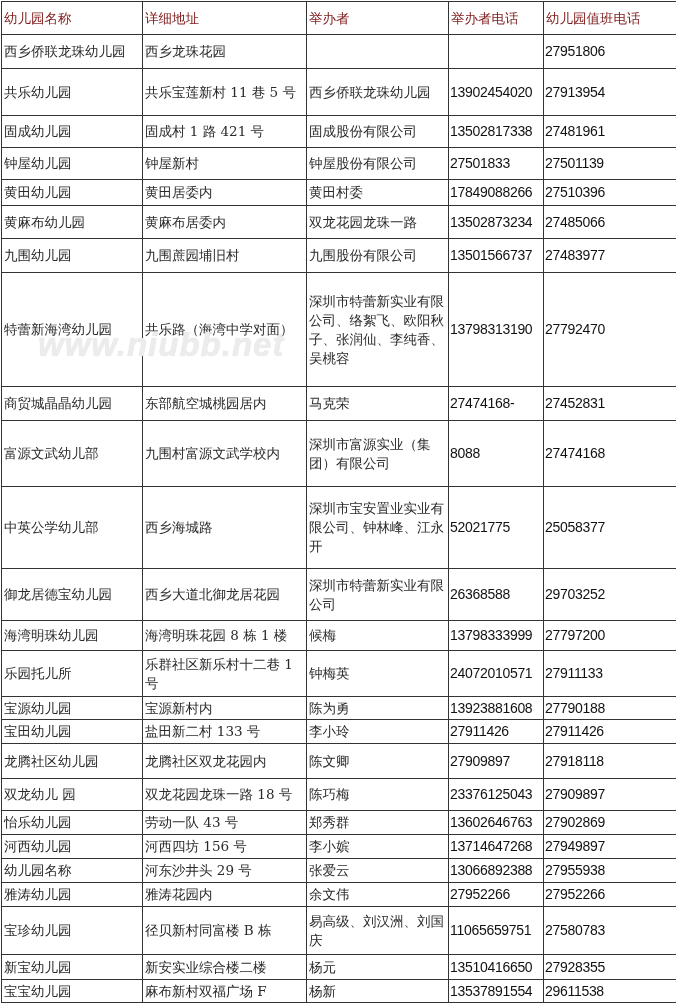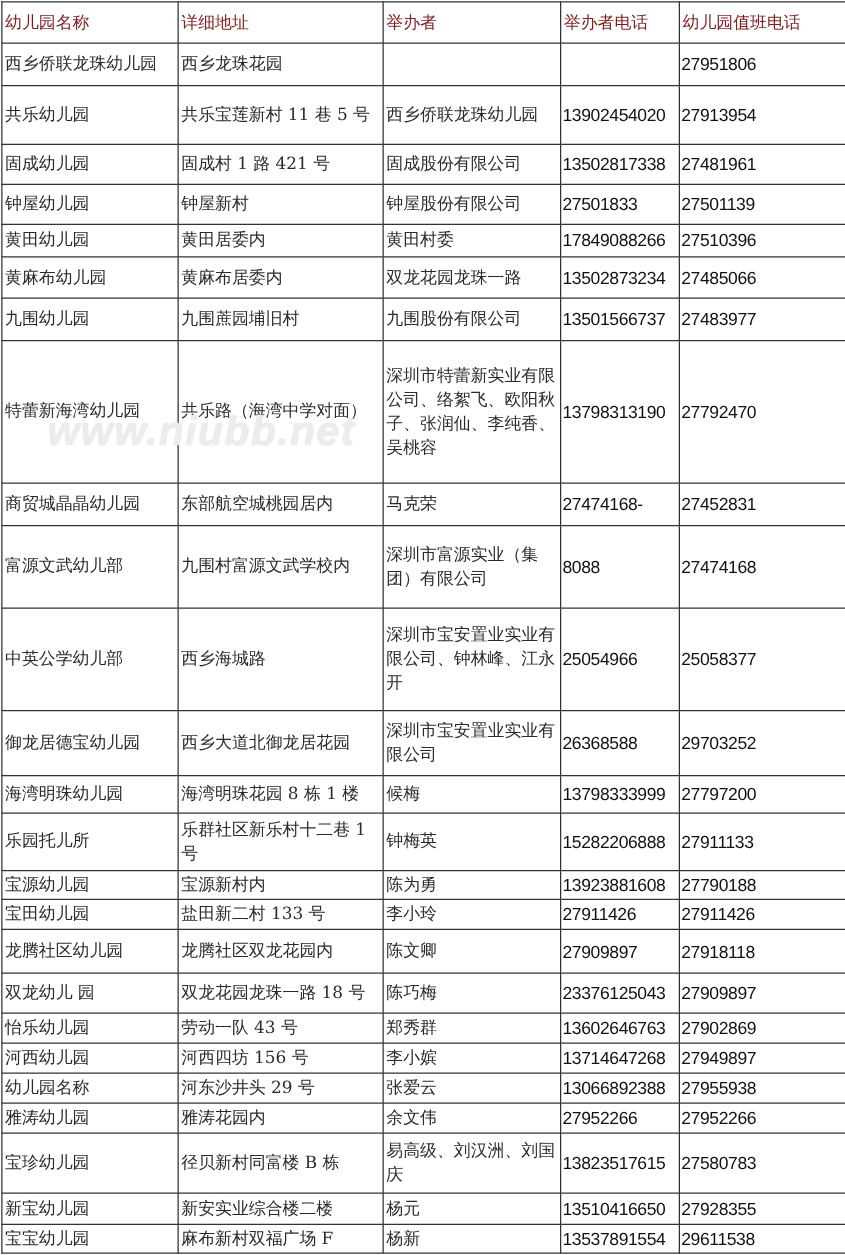--- a/index.html
+++ b/index.html
@@ -97,42 +97,42 @@
         <td>富源文武幼儿部</td>
         <td>九围村富源文武学校内</td>
         <td>深圳市富源实业（集团）有限公司</td>
         <td class="num">8088</td>
         <td class="num">27474168</td>
       </tr>
       <tr style="height: 82px;">
         <td>中英公学幼儿部</td>
         <td>西乡海城路</td>
         <td>深圳市宝安置业实业有限公司、钟林峰、江永开</td>
-        <td class="num">25054966</td>
+        <td class="num">52021775</td>
         <td class="num">25058377</td>
       </tr>
       <tr style="height: 52px;">
         <td>御龙居德宝幼儿园</td>
         <td>西乡大道北御龙居花园</td>
-        <td>深圳市宝安置业实业有限公司</td>
+        <td>深圳市特蕾新实业有限公司</td>
         <td class="num">26368588</td>
         <td class="num">29703252</td>
       </tr>
       <tr style="height: 30px;">
         <td>海湾明珠幼儿园</td>
         <td>海湾明珠花园 8 栋 1 楼</td>
         <td>候梅</td>
         <td class="num">13798333999</td>
         <td class="num">27797200</td>
       </tr>
       <tr style="height: 46px;">
         <td>乐园托儿所</td>
         <td>乐群社区新乐村十二巷 1 号</td>
         <td>钟梅英</td>
-        <td class="num">15282206888</td>
+        <td class="num">24072010571</td>
         <td class="num">27911133</td>
       </tr>
       <tr style="height: 23px;">
         <td>宝源幼儿园</td>
         <td>宝源新村内</td>
         <td>陈为勇</td>
         <td class="num">13923881608</td>
         <td class="num">27790188</td>
       </tr>
       <tr style="height: 24px;">
@@ -181,21 +181,21 @@
         <td>雅涛幼儿园</td>
         <td>雅涛花园内</td>
         <td>余文伟</td>
         <td class="num">27952266</td>
         <td class="num">27952266</td>
       </tr>
       <tr style="height: 48px;">
         <td>宝珍幼儿园</td>
         <td>径贝新村同富楼 B 栋</td>
         <td>易高级、刘汉洲、刘国庆</td>
-        <td class="num">13823517615</td>
+        <td class="num">11065659751</td>
         <td class="num">27580783</td>
       </tr>
       <tr style="height: 25px;">
         <td>新宝幼儿园</td>
         <td>新安实业综合楼二楼</td>
         <td>杨元</td>
         <td class="num">13510416650</td>
         <td class="num">27928355</td>
       </tr>
       <tr style="height: 23px;">

